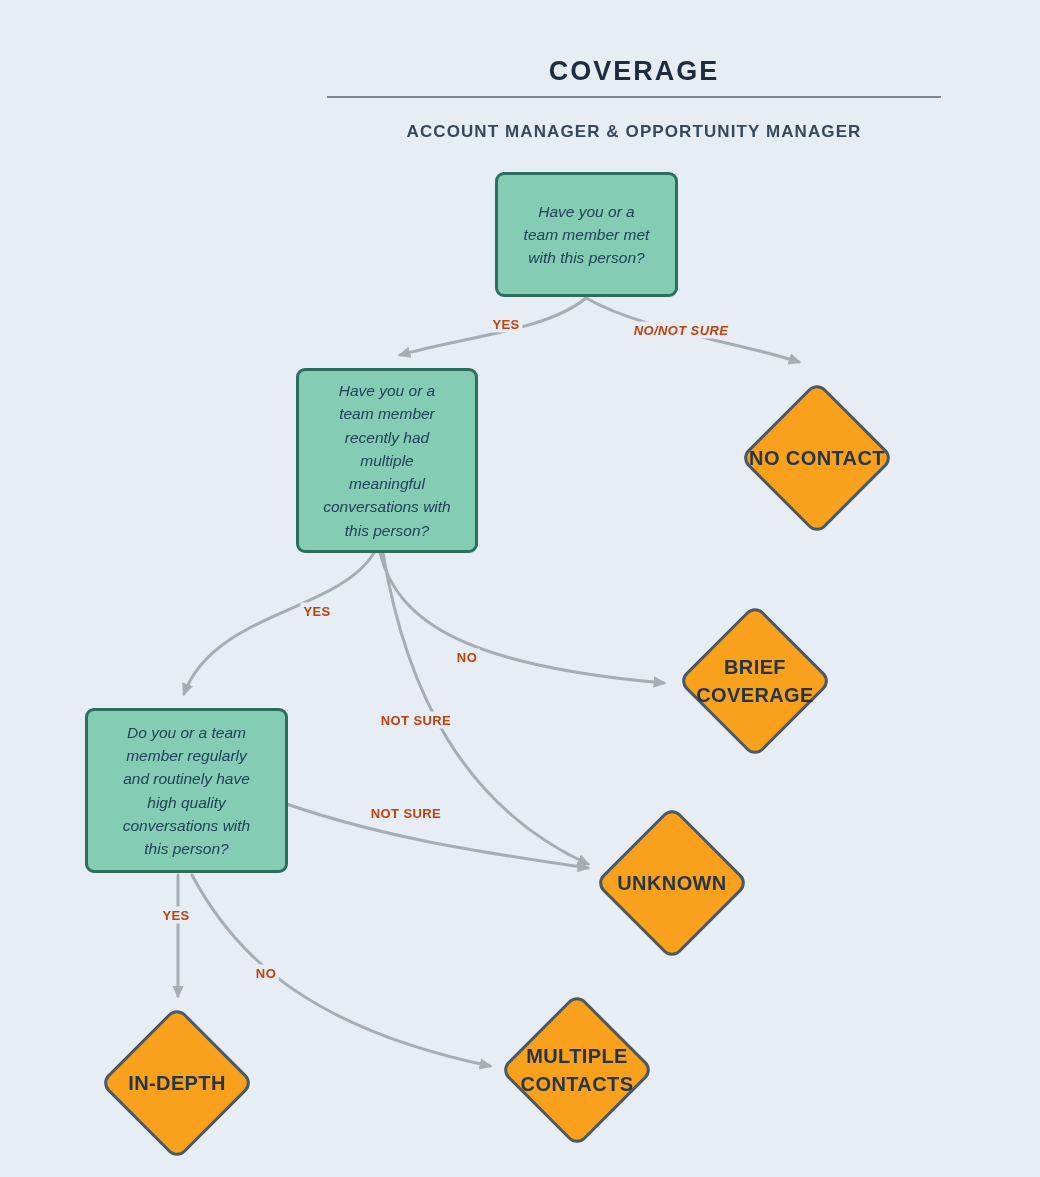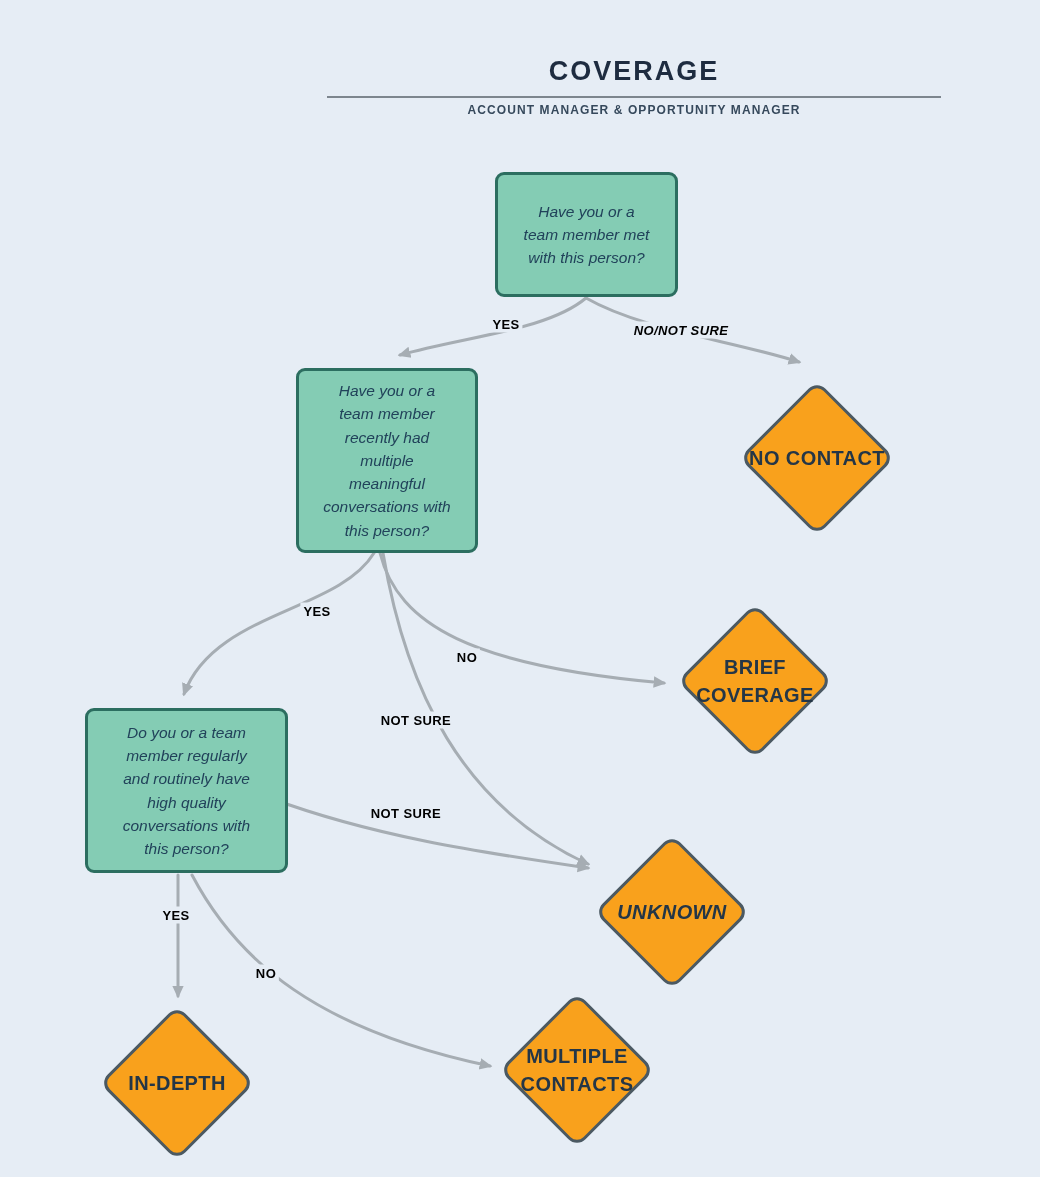--- a/index.html
+++ b/index.html
@@ -12,21 +12,21 @@
   }
 
   
   .header{ position:absolute; left:327px; top:56px; width:614px; text-align:center; }
   .title{
     font-size:27px; font-weight:bold; letter-spacing:2px;
     color:var(--text-dark,#1e2c40);
   }
   .divider{ margin-top:9px; height:2px; background:var(--divider,#7d868e); }
   .subtitle{
-    margin-top:5px; font-size:12px; font-weight:600; letter-spacing:1.1px;
+    margin-top:24px; font-size:17px; font-weight:600; letter-spacing:1.1px;
     color:#36495c;
   }
 
   
   svg.edges{ position:absolute; left:0; top:0; width:1040px; height:1177px; }
   .edge-path{ fill:none; stroke:var(--arrow,#a6adb3); stroke-width:3; stroke-linecap:round; }
   #arrowhead path{ fill:var(--arrow,#a6adb3); }
 
   
   .qbox{
@@ -50,29 +50,29 @@
     border-radius:12px;
   }
   .diamond-text{
     position:absolute; inset:0; display:flex; align-items:center; justify-content:center;
     text-align:center; white-space:pre-line;
     font-size:20px; font-weight:bold; letter-spacing:0.4px;
     color:#243647; line-height:1.4;
   }
   .d-no-contact{ left:739px; top:380px; }
   .d-brief-contact{ left:677px; top:603px; }
-  .d-unknown{ left:594px; top:834px;font-style:italic; }
+  .d-unknown{ left:594px; top:805px; }
   .d-in-depth{ left:99px; top:1005px; }
   .d-multiple-contacts{ left:499px; top:992px; }
 
   
   .edge-label{
     position:absolute; transform:translate(-50%,-50%);
     font-size:13px; font-weight:bold; letter-spacing:0.4px;
-    color:#000000; background:var(--background,#e6edf5); padding:1px 3px;
+    color:#c2410c; background:var(--background,#e6edf5); padding:1px 3px;
     white-space:nowrap;
   }
   .el-q1-yes{ left:506px; top:324px; }
   .el-q1-no{ left:681px; top:330px;font-style:italic; }
   .el-q2-yes{ left:317px; top:611px; }
   .el-q2-no{ left:467px; top:657px; }
   .el-q2-notsure{ left:416px; top:720px; }
   .el-q3-notsure{ left:406px; top:813px; }
   .el-q3-yes{ left:176px; top:915px; }
   .el-q3-no{ left:266px; top:973px; }

